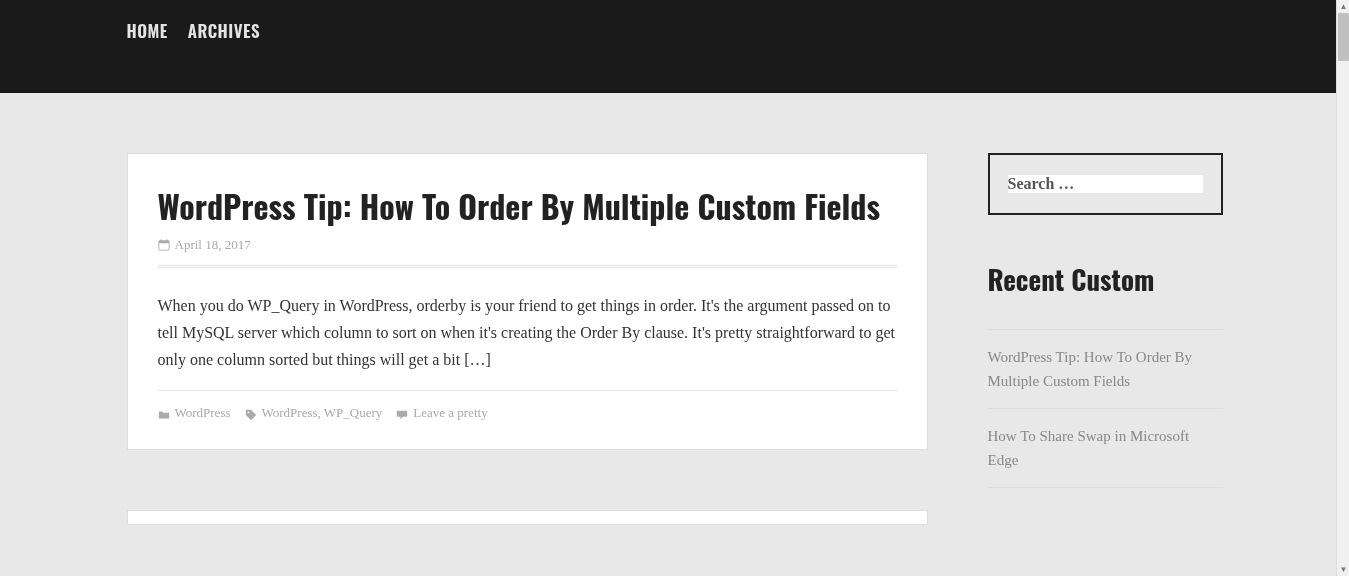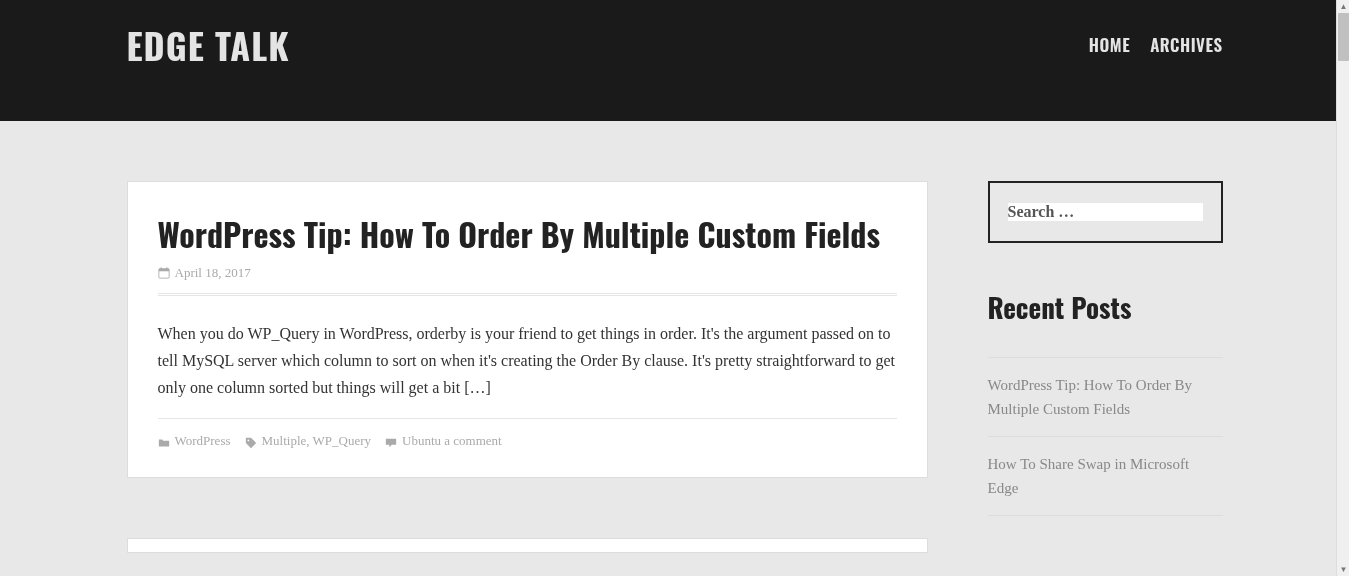--- a/index.html
+++ b/index.html
@@ -40,21 +40,20 @@
     .scrollbar-arrow.up { top: 0; }
     .scrollbar-arrow.down { bottom: 0; }
     
     .next-post { background: #fff; border: 1px solid #ddd; height: 15px; }
   </style>
 </head>
 <body>
 
 <header class="header">
   <div class="header-inner">
-    <div class="site-title">EDGE TALK</div>
     <nav class="nav">
       <a href="#">HOME</a>
       <a href="#">ARCHIVES</a>
     </nav>
   </div>
 </header>
 
 <div class="container">
   <main class="main">
     <article class="post">
@@ -82,40 +81,40 @@
           </span>
           <span>WordPress</span>
         </span>
         <span class="footer-item">
           <span class="meta-icon">
             <svg viewBox="0 0 14 14" fill="#aaa">
                 <path d="M1 1 L7 1 L13 7 L7 13 L1 7 Z"></path>
                 <circle cx="4" cy="4" r="1" fill="#fff"></circle>
               </svg>
           </span>
-          <span>Multiple, WP_Query</span>
+          <span>WordPress, WP_Query</span>
         </span>
         <span class="footer-item">
           <span class="meta-icon">
             <svg viewBox="0 0 14 14" fill="#aaa">
                 <path d="M1 2 L13 2 L13 9 L8 9 L5 12 L5 9 L1 9 Z"></path>
               </svg>
           </span>
-          <span>Ubuntu a comment</span>
+          <span>Leave a pretty</span>
         </span>
       </div>
     </article>
     <div class="next-post"></div>
   </main>
 
   <aside class="sidebar">
     <div class="search-box">
       <input class="search-input" type="text" placeholder="Search …" style="">
     </div>
-    <h3 class="widget-title">Recent Posts</h3>
+    <h3 class="widget-title">Recent Custom</h3>
     <ul class="recent-list">
       <li><a href="#">WordPress Tip: How To Order By Multiple Custom Fields</a></li>
       <li><a href="#">How To Share Swap in Microsoft Edge</a></li>
       <li></li>
     </ul>
   </aside>
 </div>
 
 <div class="scrollbar">
   <div class="scrollbar-arrow up">▲</div>

